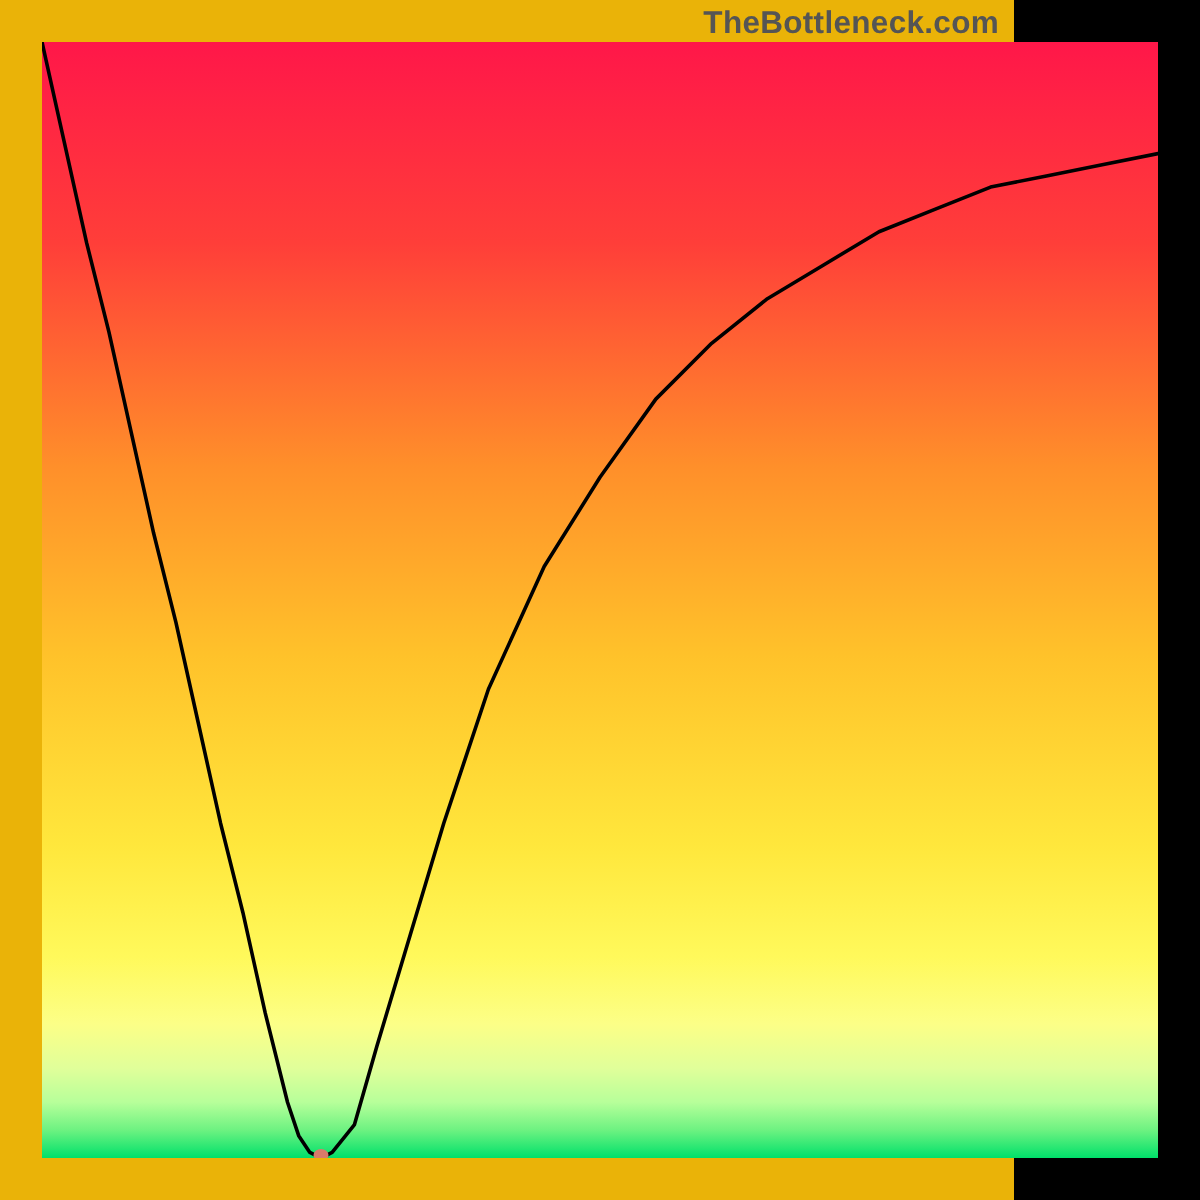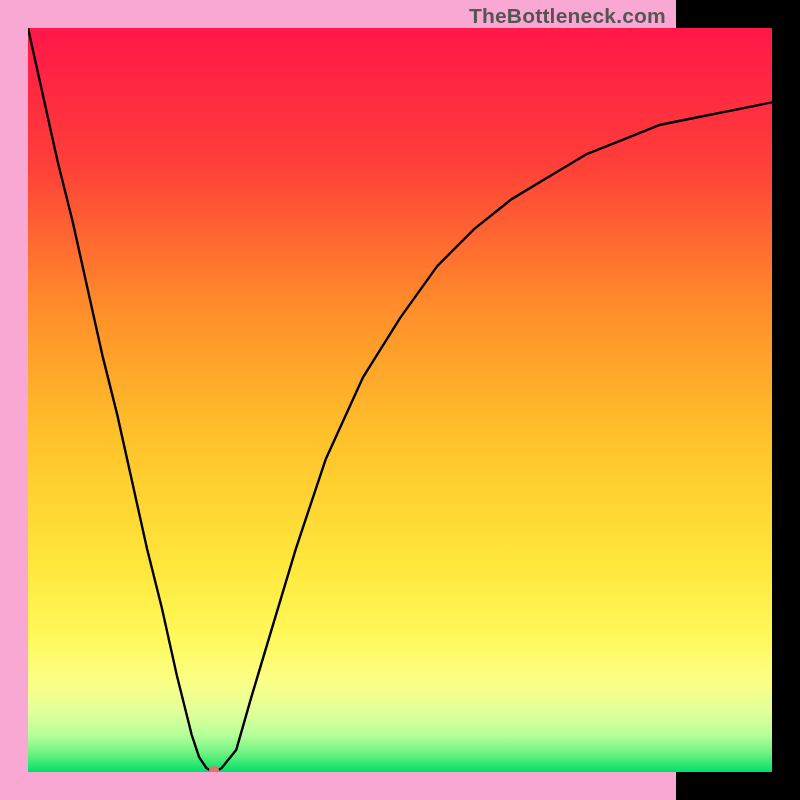--- a/index.html
+++ b/index.html
@@ -8,21 +8,21 @@
     width: 800px;
     height: 800px;
     background: #000;
     overflow: hidden;
     font-family: Arial, Helvetica, sans-serif;
   }
   .outer {
     position: relative;
     width: 676px;
     height: 800px;
-    background: #f9a8d4;
+    background: #eab308;
   }
   .plot {
     position: absolute;
     left: 28px;
     top: 28px;
     width: 744px;
     height: 744px;
   }
   .plot svg {
     display: block;

